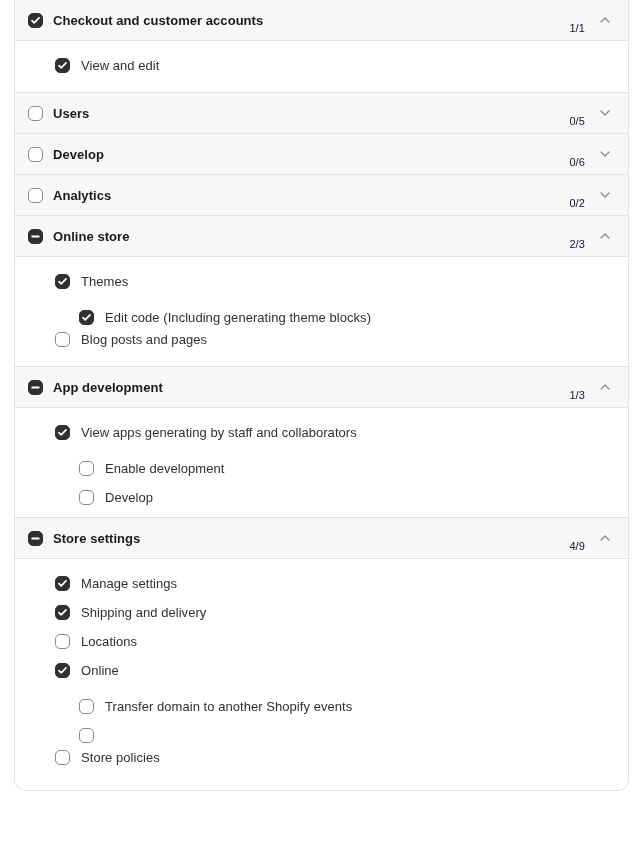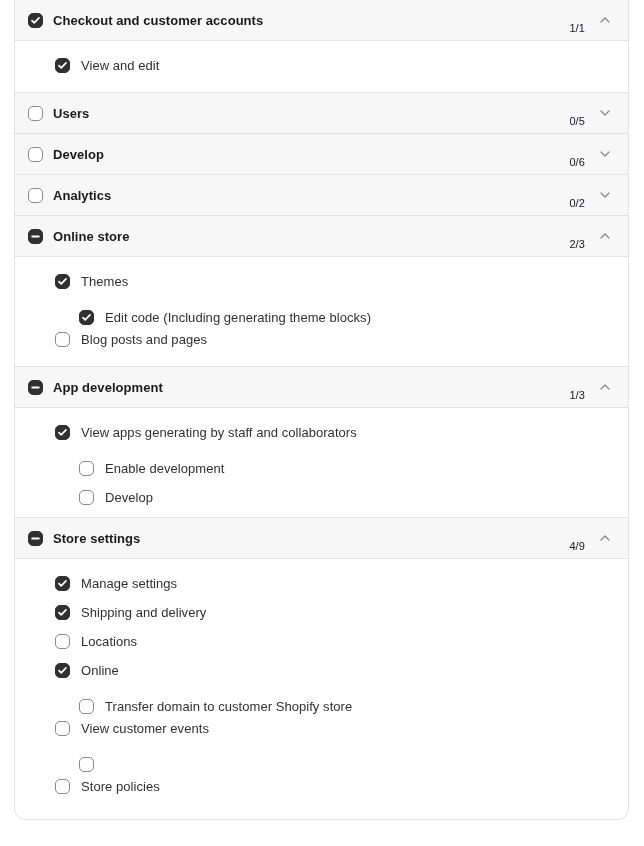--- a/index.html
+++ b/index.html
@@ -285,25 +285,21 @@
       <div class="perm-row lvl1">
         <span class="cb checked">
           <svg width="13" height="13" viewBox="0 0 13 13" aria-hidden="true">
             <path d="M3 6.7 L5.2 8.9 L10 3.9" fill="none" stroke="#ffffff" stroke-width="1.7" stroke-linecap="round" stroke-linejoin="round"></path>
           </svg>
         </span>
         <span class="perm-label">Online</span>
       </div>
       <div class="perm-row lvl2">
         <span class="cb unchecked"></span>
-        <span class="perm-label">Transfer domain to customer Shopify store</span>
-      </div>
-      <div class="perm-row lvl1">
-        <span class="cb unchecked"></span>
-        <span class="perm-label">View customer events</span>
+        <span class="perm-label">Transfer domain to another Shopify events</span>
       </div>
       <div class="perm-row lvl2">
         <span class="cb unchecked"></span>
       </div>
       <div class="perm-row lvl1">
         <span class="cb unchecked"></span>
         <span class="perm-label">Store policies</span>
       </div>
     </div>
   </div>

